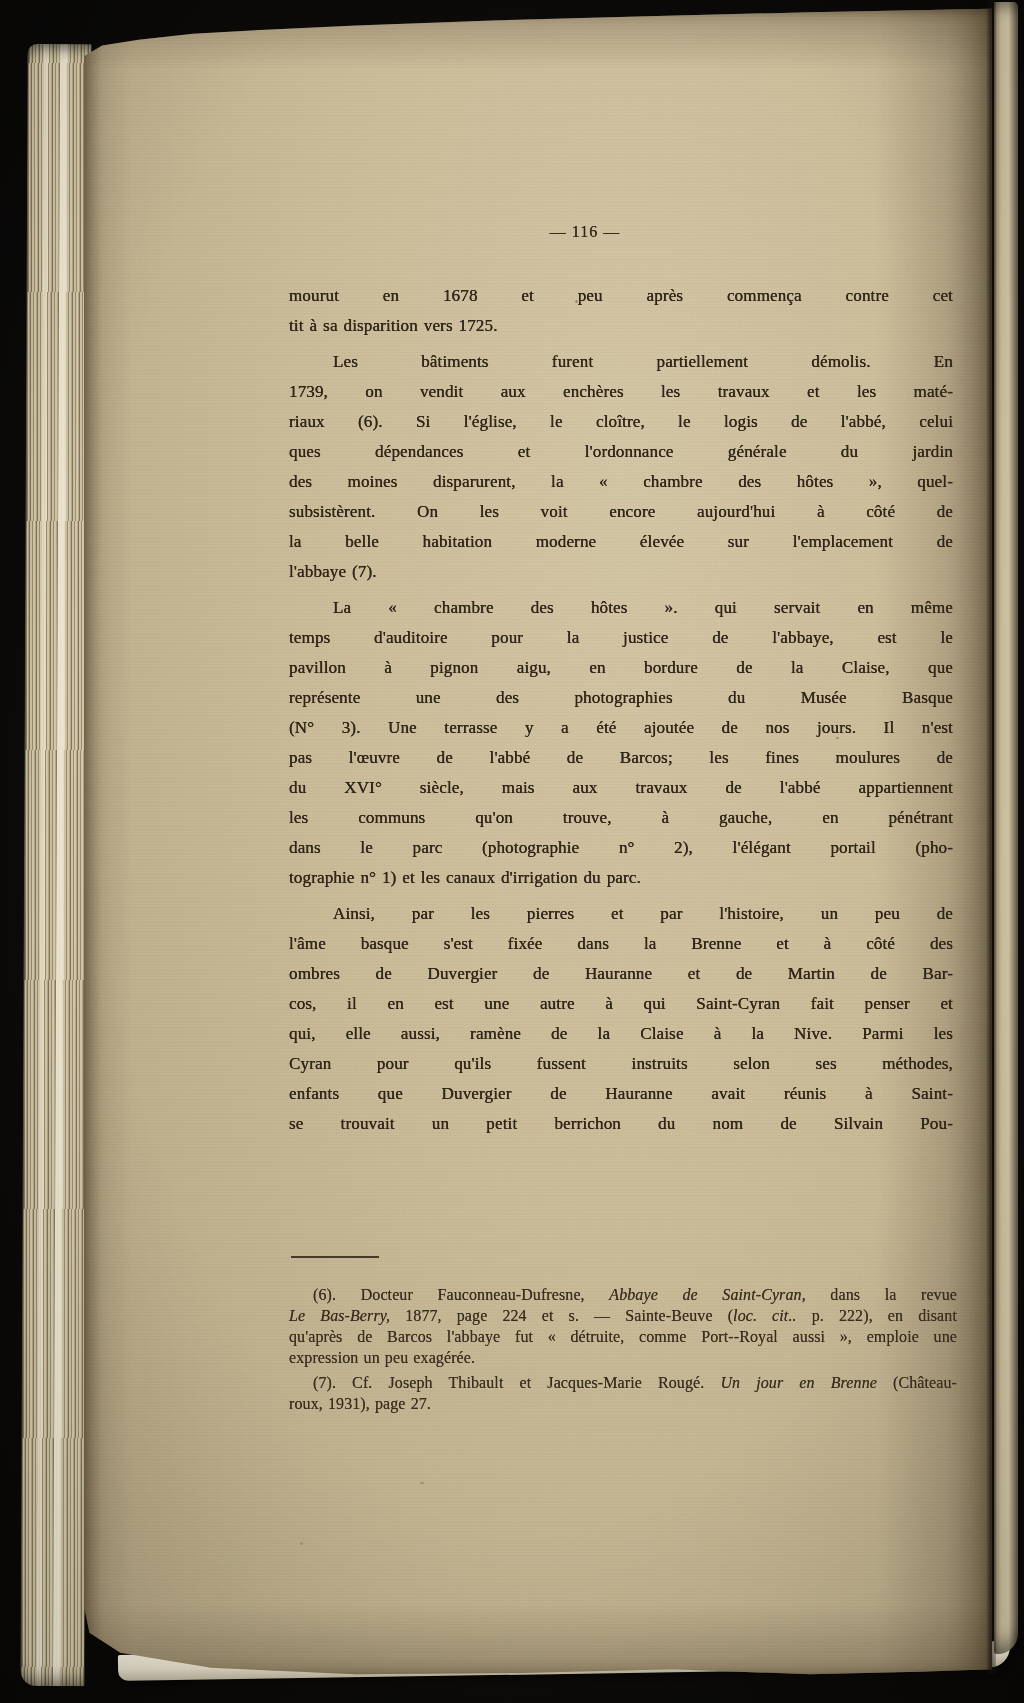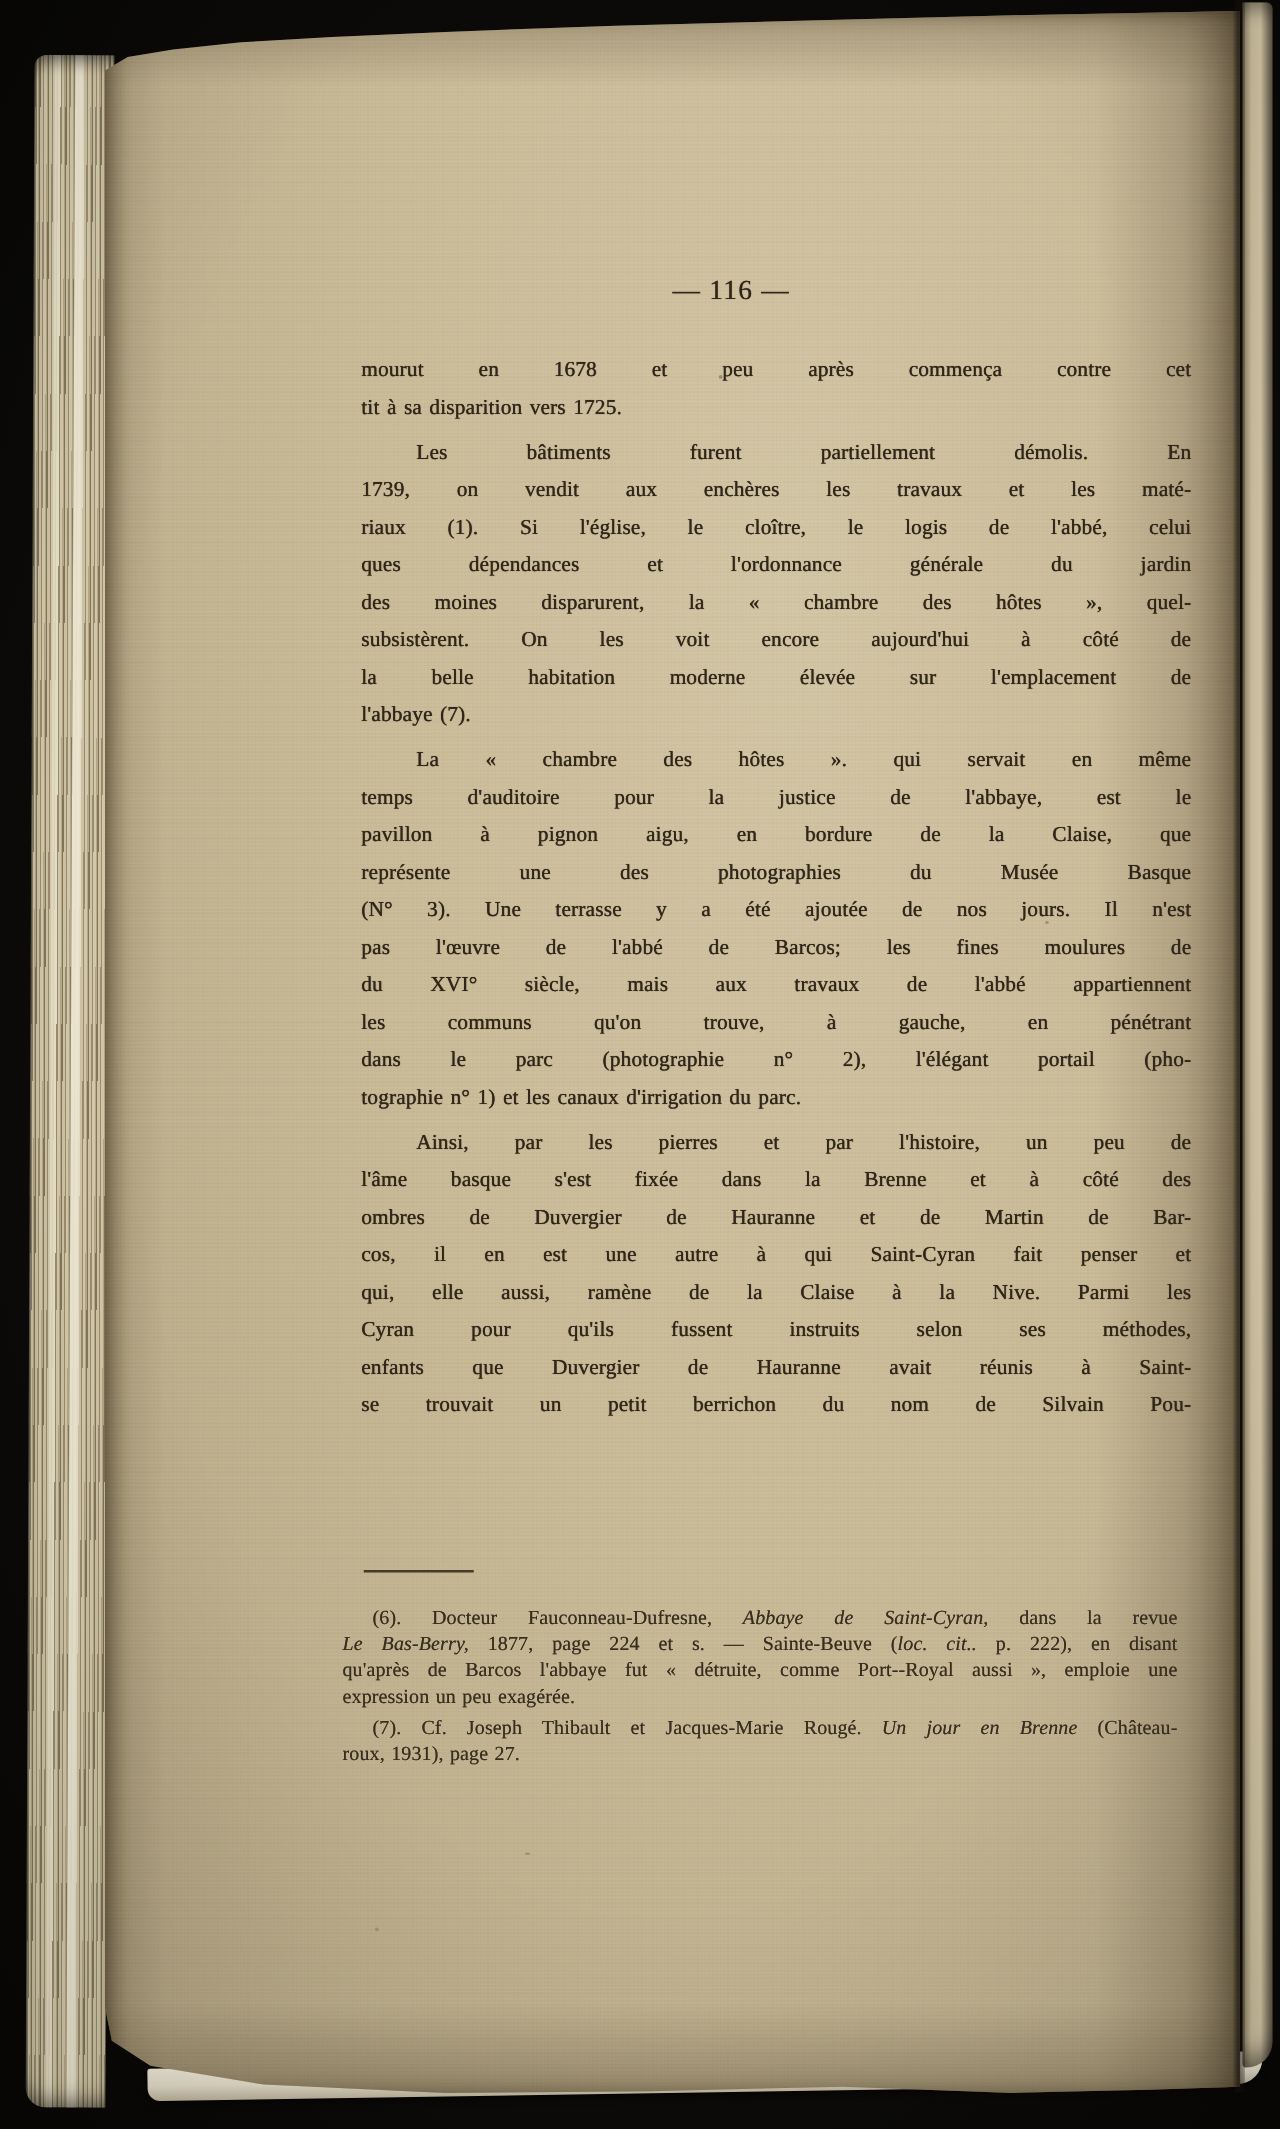--- a/index.html
+++ b/index.html
@@ -59,38 +59,38 @@
   .s1{left:575px;top:300px;width:3px;height:3px;}
   .s2{left:836px;top:737px;width:3px;height:2px;}
   .s3{left:420px;top:1482px;width:4px;height:2px;background:rgba(80,60,35,.3);}
   .s4{left:300px;top:1542px;width:3px;height:3px;background:rgba(80,60,35,.25);}
   .vignette{position:absolute;inset:0;z-index:4;pointer-events:none;
     background:radial-gradient(ellipse at 52% 42%, rgba(0,0,0,0) 58%, rgba(0,0,0,.14) 100%);}
   
   .textlayer{position:absolute;inset:0;z-index:5;color:var(--ink,#2f2619);}
   .pagenum{
     position:absolute;left:289px;top:219px;width:592px;height:26px;
-    text-align:center;font-size:22px;line-height:26px;letter-spacing:1px;
+    text-align:center;font-size:16px;line-height:26px;letter-spacing:1px;
     text-shadow:0 0 .6px rgba(47,38,25,.85);
   }
   .body{
     position:absolute;left:289px;top:281px;width:664px;
     font-size:17px;line-height:30px;word-spacing:1.5px;letter-spacing:.15px;
     text-shadow:0 0 .6px rgba(47,38,25,.9), .3px 0 0 rgba(47,38,25,.45);
   }
   .para + .para{margin-top:6px;}
   .tline{text-align:justify;text-align-last:justify;white-space:normal;}
   .tline.lastline{text-align-last:left;}
   .body .tline.indent{text-indent:44px;}
   .rule{
     position:absolute;left:291px;top:1256px;width:88px;height:2px;
     background:rgba(47,38,25,.85);
   }
   .footnotes{
-    position:absolute;left:274px;top:1284px;width:668px;
+    position:absolute;left:289px;top:1284px;width:668px;
     font-size:16px;line-height:21px;word-spacing:1px;letter-spacing:.1px;
     color:#382e20;
     text-shadow:0 0 .5px rgba(56,46,32,.8);
   }
   .fnote + .fnote{margin-top:4px;}
   .footnotes .tline.indent{text-indent:24px;}
   .it{font-style:italic;}
 </style>
 </head>
 <body>
@@ -111,21 +111,21 @@
   <div class="textlayer">
     <div class="pagenum">— 116 —</div>
     <div class="body">
         <div class="para">
           <div class="tline">mourut en 1678 et peu après commença contre cet</div>
           <div class="tline lastline">tit à sa disparition vers 1725.</div>
         </div>
         <div class="para">
           <div class="tline indent">Les bâtiments furent partiellement démolis. En</div>
           <div class="tline">1739, on vendit aux enchères les travaux et les maté-</div>
-          <div class="tline">riaux (1). Si l'église, le cloître, le logis de l'abbé, celui</div>
+          <div class="tline">riaux (6). Si l'église, le cloître, le logis de l'abbé, celui</div>
           <div class="tline">ques dépendances et l'ordonnance générale du jardin</div>
           <div class="tline">des moines disparurent, la « chambre des hôtes », quel-</div>
           <div class="tline">subsistèrent. On les voit encore aujourd'hui à côté de</div>
           <div class="tline">la belle habitation moderne élevée sur l'emplacement de</div>
           <div class="tline lastline">l'abbaye (7).</div>
         </div>
         <div class="para">
           <div class="tline indent">La « chambre des hôtes ». qui servait en même</div>
           <div class="tline">temps d'auditoire pour la justice de l'abbaye, est le</div>
           <div class="tline">pavillon à pignon aigu, en bordure de la Claise, que</div>

